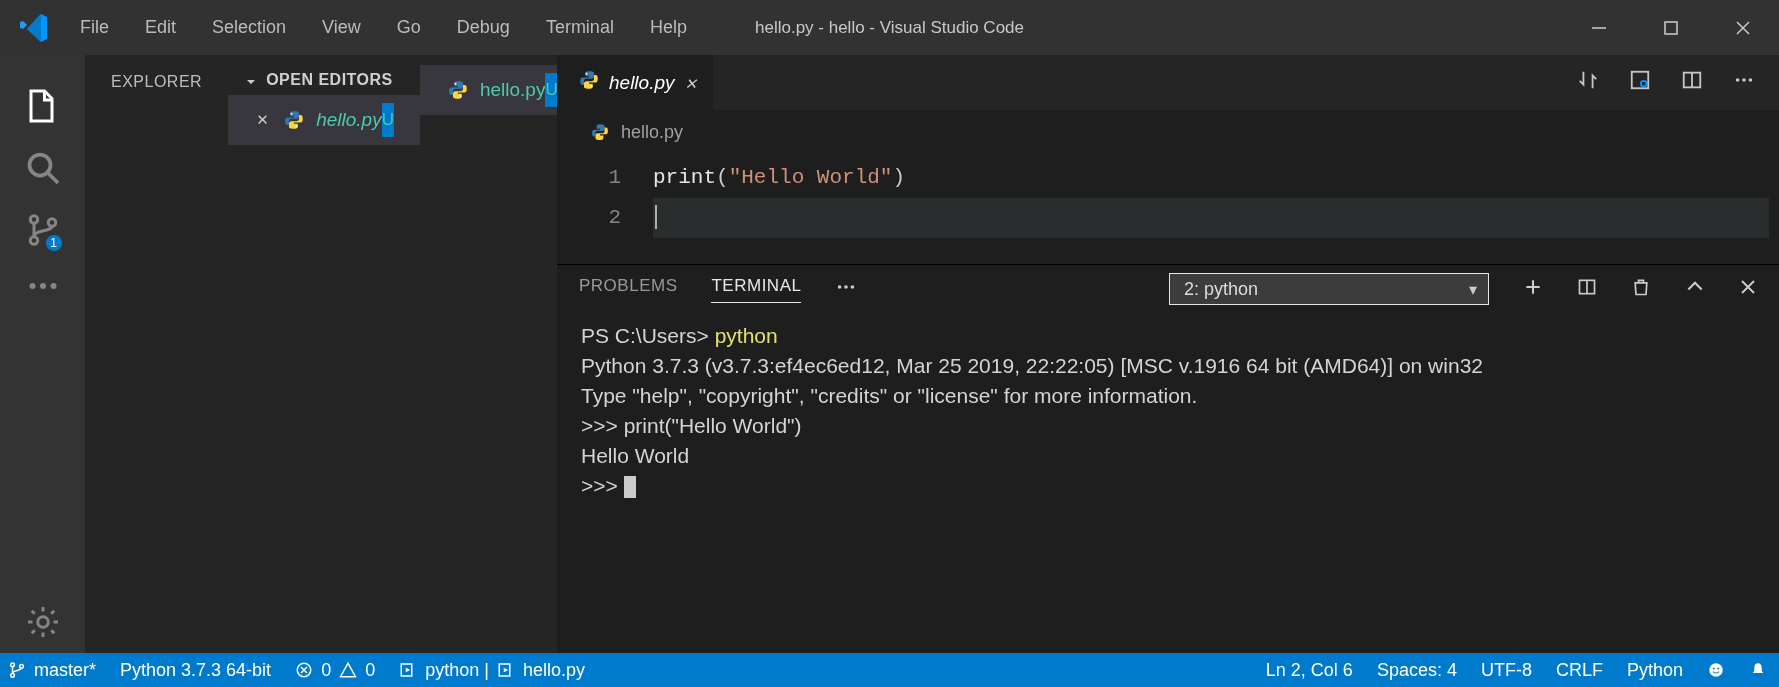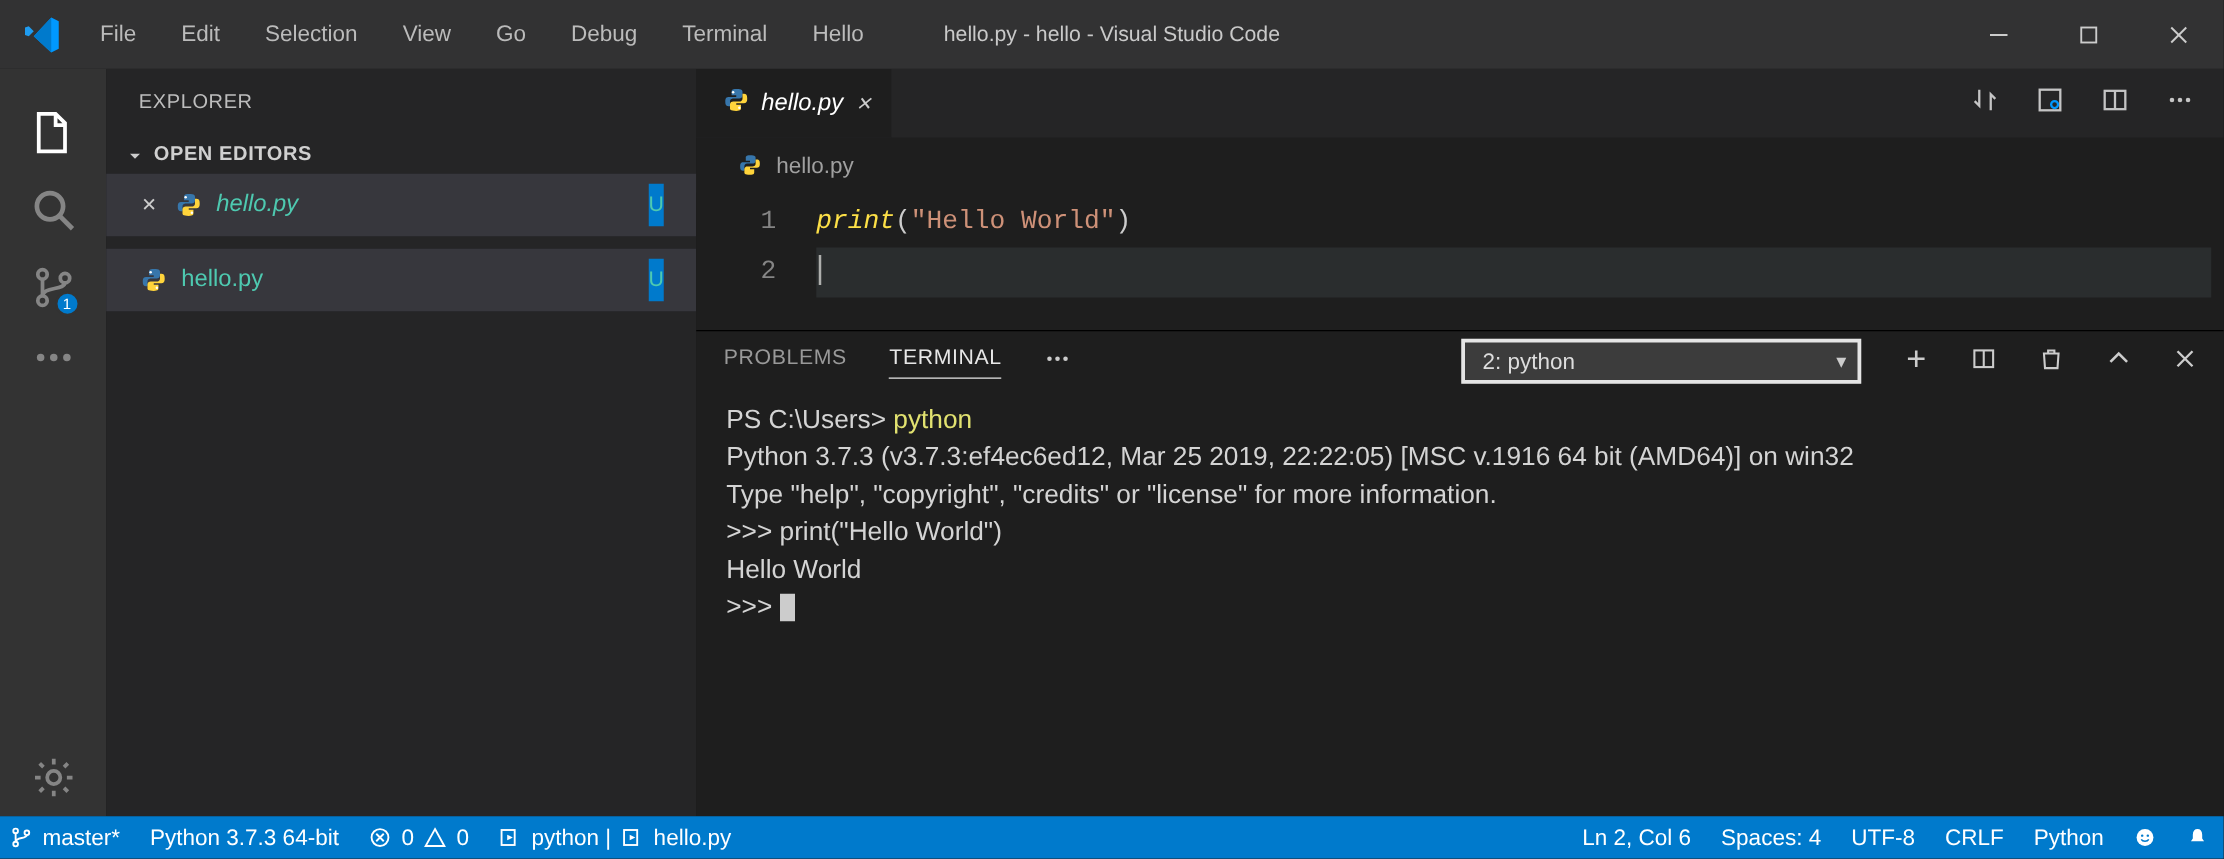--- a/index.html
+++ b/index.html
@@ -22,21 +22,21 @@
   
   .activity { width:85px; background:#333333; display:flex; flex-direction:column; align-items:center; padding-top:20px; }
   .act-btn { width:62px; height:62px; display:flex; align-items:center; justify-content:center; cursor:pointer; position:relative; }
   .act-btn svg { width:36px; height:36px; fill:#858585; }
   .act-btn.active svg { fill:#fff; }
   .act-btn.active::before { content:""; position:absolute; left:0; top:8px; bottom:8px; width:3px; background:#fff; display:none; }
   .act-btn .badge { position:absolute; right:10px; bottom:8px; background:#007acc; color:#fff; border-radius:50%; font-size:12px; width:20px; height:20px; display:flex; align-items:center; justify-content:center; border:2px solid #333; }
   .act-spacer { flex:1; }
 
   
-  .sidebar { width:472px; background:#252526; display:flex; flex-direction:column; }
+  .sidebar { width:472px; background:#252526; display:flex; flex-direction:row; }
   .sb-title { padding:18px 26px 8px 26px; font-size:16px; letter-spacing:.5px; color:#bdbdbd; }
   .sb-section { padding:10px 0 0 0; }
   .sb-head { display:flex; align-items:center; padding:6px 18px; font-weight:700; color:#d0d0d0; font-size:16px; letter-spacing:.5px; cursor:pointer;}
   .sb-head .chev { width:14px; height:14px; margin-right:6px; }
   .sb-head .chev svg{fill:#ccc;}
   .sb-item { display:flex; align-items:center; padding:8px 18px 8px 28px; cursor:pointer; }
   .sb-item.active { background:#37373d; }
   .sb-item .close { width:18px; margin-right:10px; }
   .sb-item .ficon { width:22px; margin-right:10px; display:flex; }
   .sb-item .fname { flex:1; color:#4EC9B0; font-style:italic; font-size:19px;}
@@ -56,31 +56,31 @@
   
   .breadcrumbs { height:44px; display:flex; align-items:center; padding-left:34px; gap:10px; color:#a0a0a0; font-size:18px;}
   .breadcrumbs .ficon{ width:20px; display:flex;}
 
   
   .editor { flex:0 0 110px; background:#1e1e1e; font-family:Consolas,"Courier New",monospace; font-size:21px; padding-top:4px; position:relative;}
   .eline { display:flex; line-height:40px; }
   .gutter { width:96px; text-align:right; padding-right:32px; color:#858585; }
   .code { flex:1; white-space:pre; }
   .code.cursor-line { background:#2a2d2e; margin-right:10px; }
-  .tok-fn { color:#fde047;font-style:italic; }
+  .tok-fn { color:#e5e5e5; }
   .tok-str{ color:#ce9178; }
   .cursor { display:inline-block; width:2px; height:24px; background:#aeafad; vertical-align:middle; margin-left:2px; }
 
   
   .panel { flex:1; display:flex; flex-direction:column; border-top:1px solid #000; }
   .panel-tabs { height:48px; display:flex; align-items:center; padding:0 22px; gap:34px; color:#8a8a8a; font-size:17px;}
   .panel-tabs .ptab { letter-spacing:.5px; padding-bottom:6px; cursor:pointer; color:#999;}
   .panel-tabs .ptab.active { color:#e7e7e7; border-bottom:1px solid #e7e7e7; }
   .panel-tabs .spacer { flex:1; }
-  .panel-tabs select.term-sel { background:#3c3c3c; border:3px solid #e5e5e5; color:#ddd; font-size:18px; padding:5px 50px 5px 14px; width:320px; -webkit-appearance:none; appearance:none;}
+  .panel-tabs select.term-sel { background:#3c3c3c; border:1px solid #e5e5e5; color:#ddd; font-size:18px; padding:5px 50px 5px 14px; width:320px; -webkit-appearance:none; appearance:none;}
   .panel-tabs .sel-wrap{ position:relative; }
   .panel-tabs .sel-wrap::after{ content:"▾"; position:absolute; right:12px; top:50%; transform:translateY(-50%); color:#ccc; pointer-events:none; font-size:16px;}
   .panel-tabs .pbtn { cursor:pointer; }
   .panel-tabs svg{fill:#ccc;}
 
   .terminal { flex:1; padding:8px 24px; font-family:Liberation Sans, sans-serif; font-size:21px; line-height:30px; color:#d4d4d4; white-space:pre-wrap; word-break:break-all; overflow:hidden;}
   .t-prompt{color:#d4d4d4;}
   .t-cmd{color:#e2e270;}
   .t-cursor-block{display:inline-block;width:12px;height:22px;background:#cccccc;vertical-align:middle;}
 
@@ -108,21 +108,21 @@
         </svg>
     </div>
     <div class="menu">
       <div class="menu-item">File</div>
       <div class="menu-item">Edit</div>
       <div class="menu-item">Selection</div>
       <div class="menu-item">View</div>
       <div class="menu-item">Go</div>
       <div class="menu-item">Debug</div>
       <div class="menu-item">Terminal</div>
-      <div class="menu-item">Hello</div>
+      <div class="menu-item">Help</div>
     </div>
     <div class="title">hello.py - hello - Visual Studio Code</div>
     <div class="win-ctrls">
       <div class="win-btn">
           <svg width="16" height="16">
             <line x1="1" y1="8" x2="15" y2="8" stroke="#ccc" stroke-width="1.5"></line>
           </svg>
         </div>
       <div class="win-btn">
           <svg width="16" height="16">

